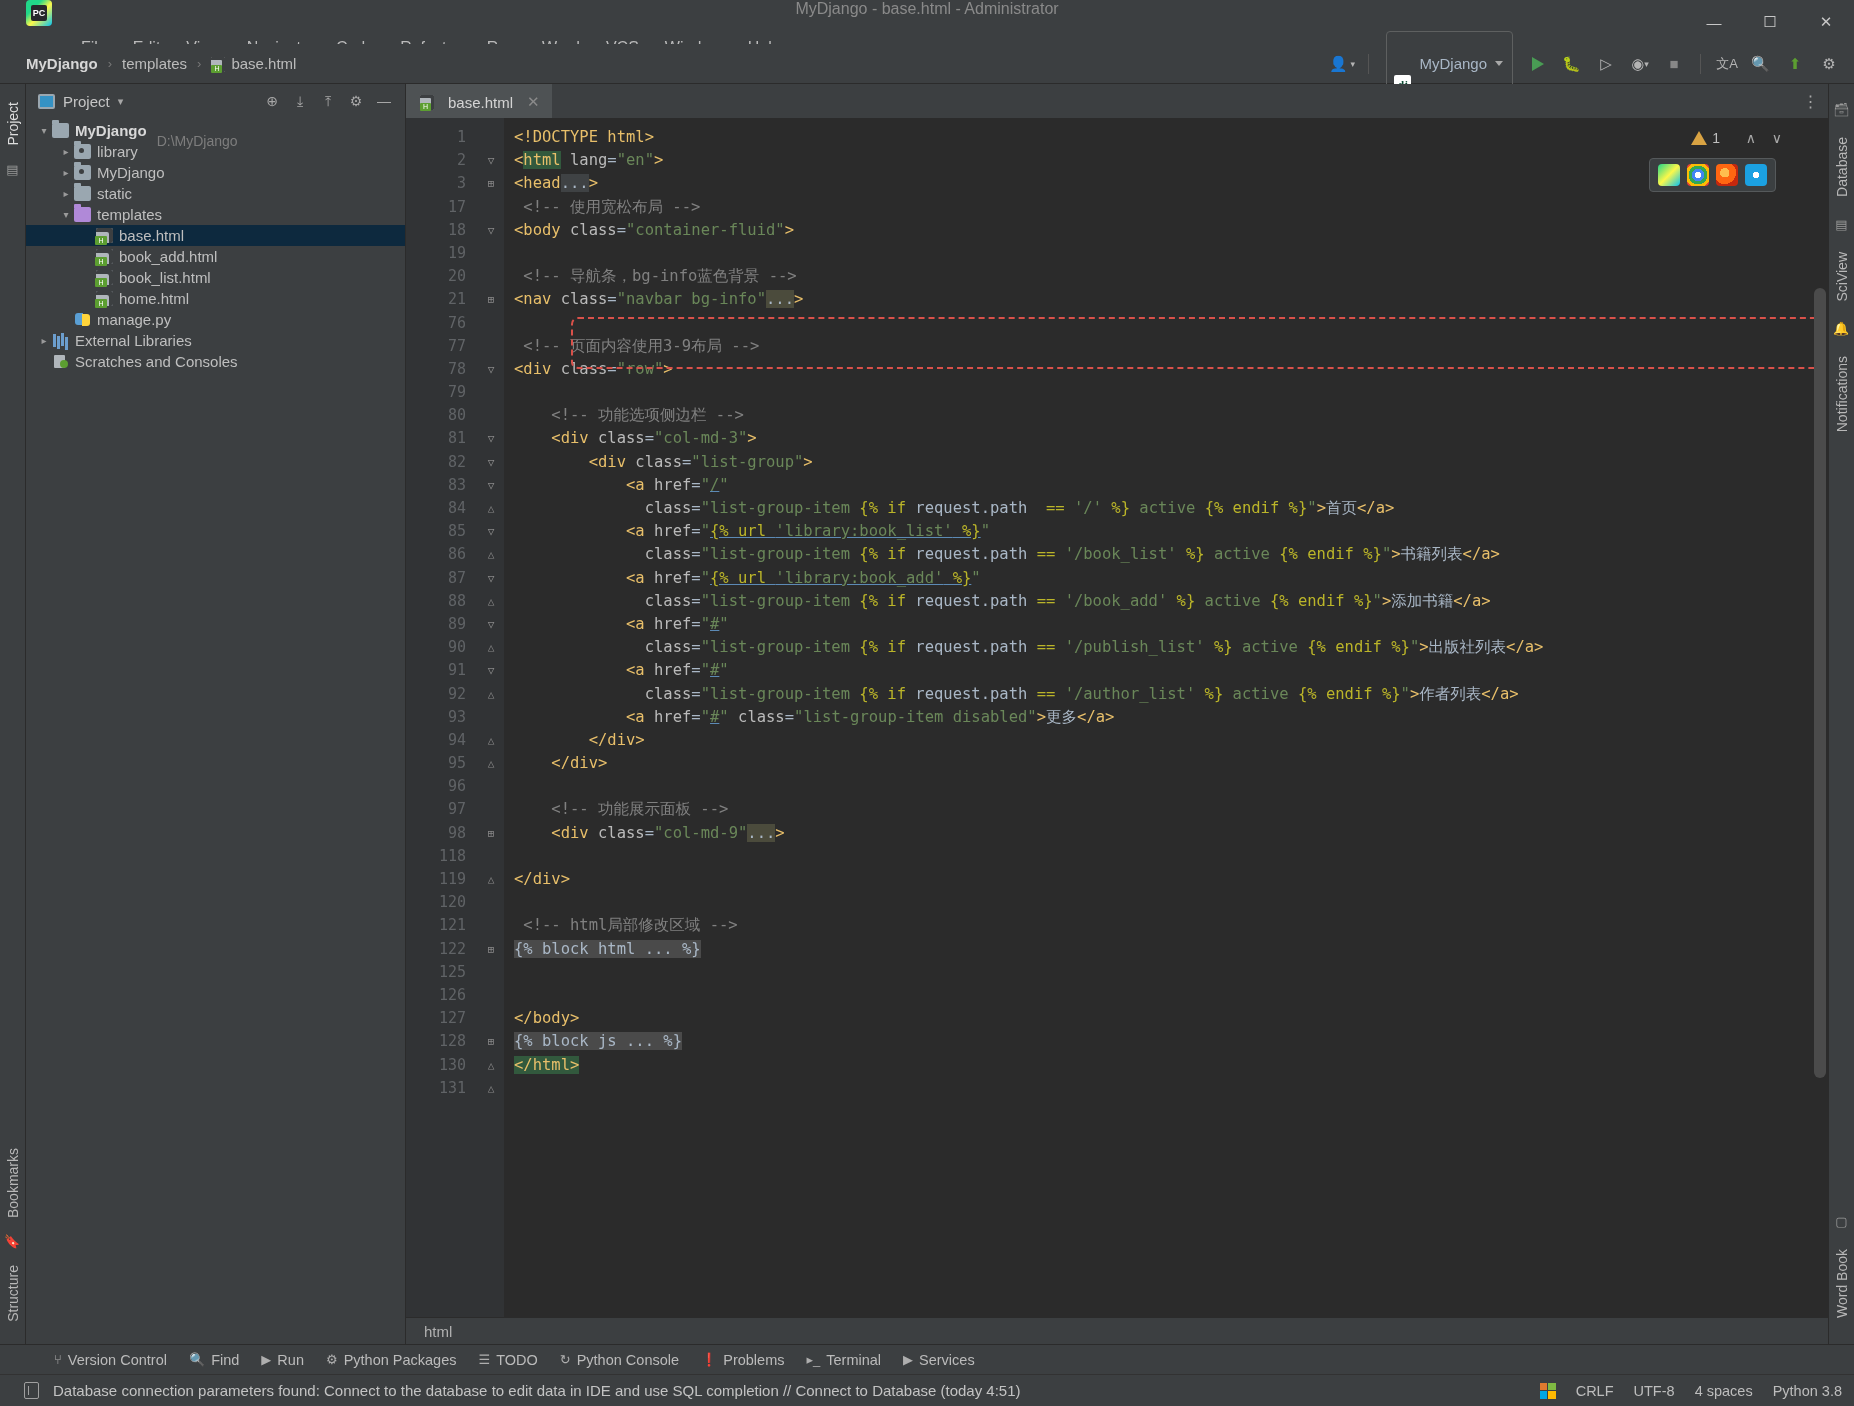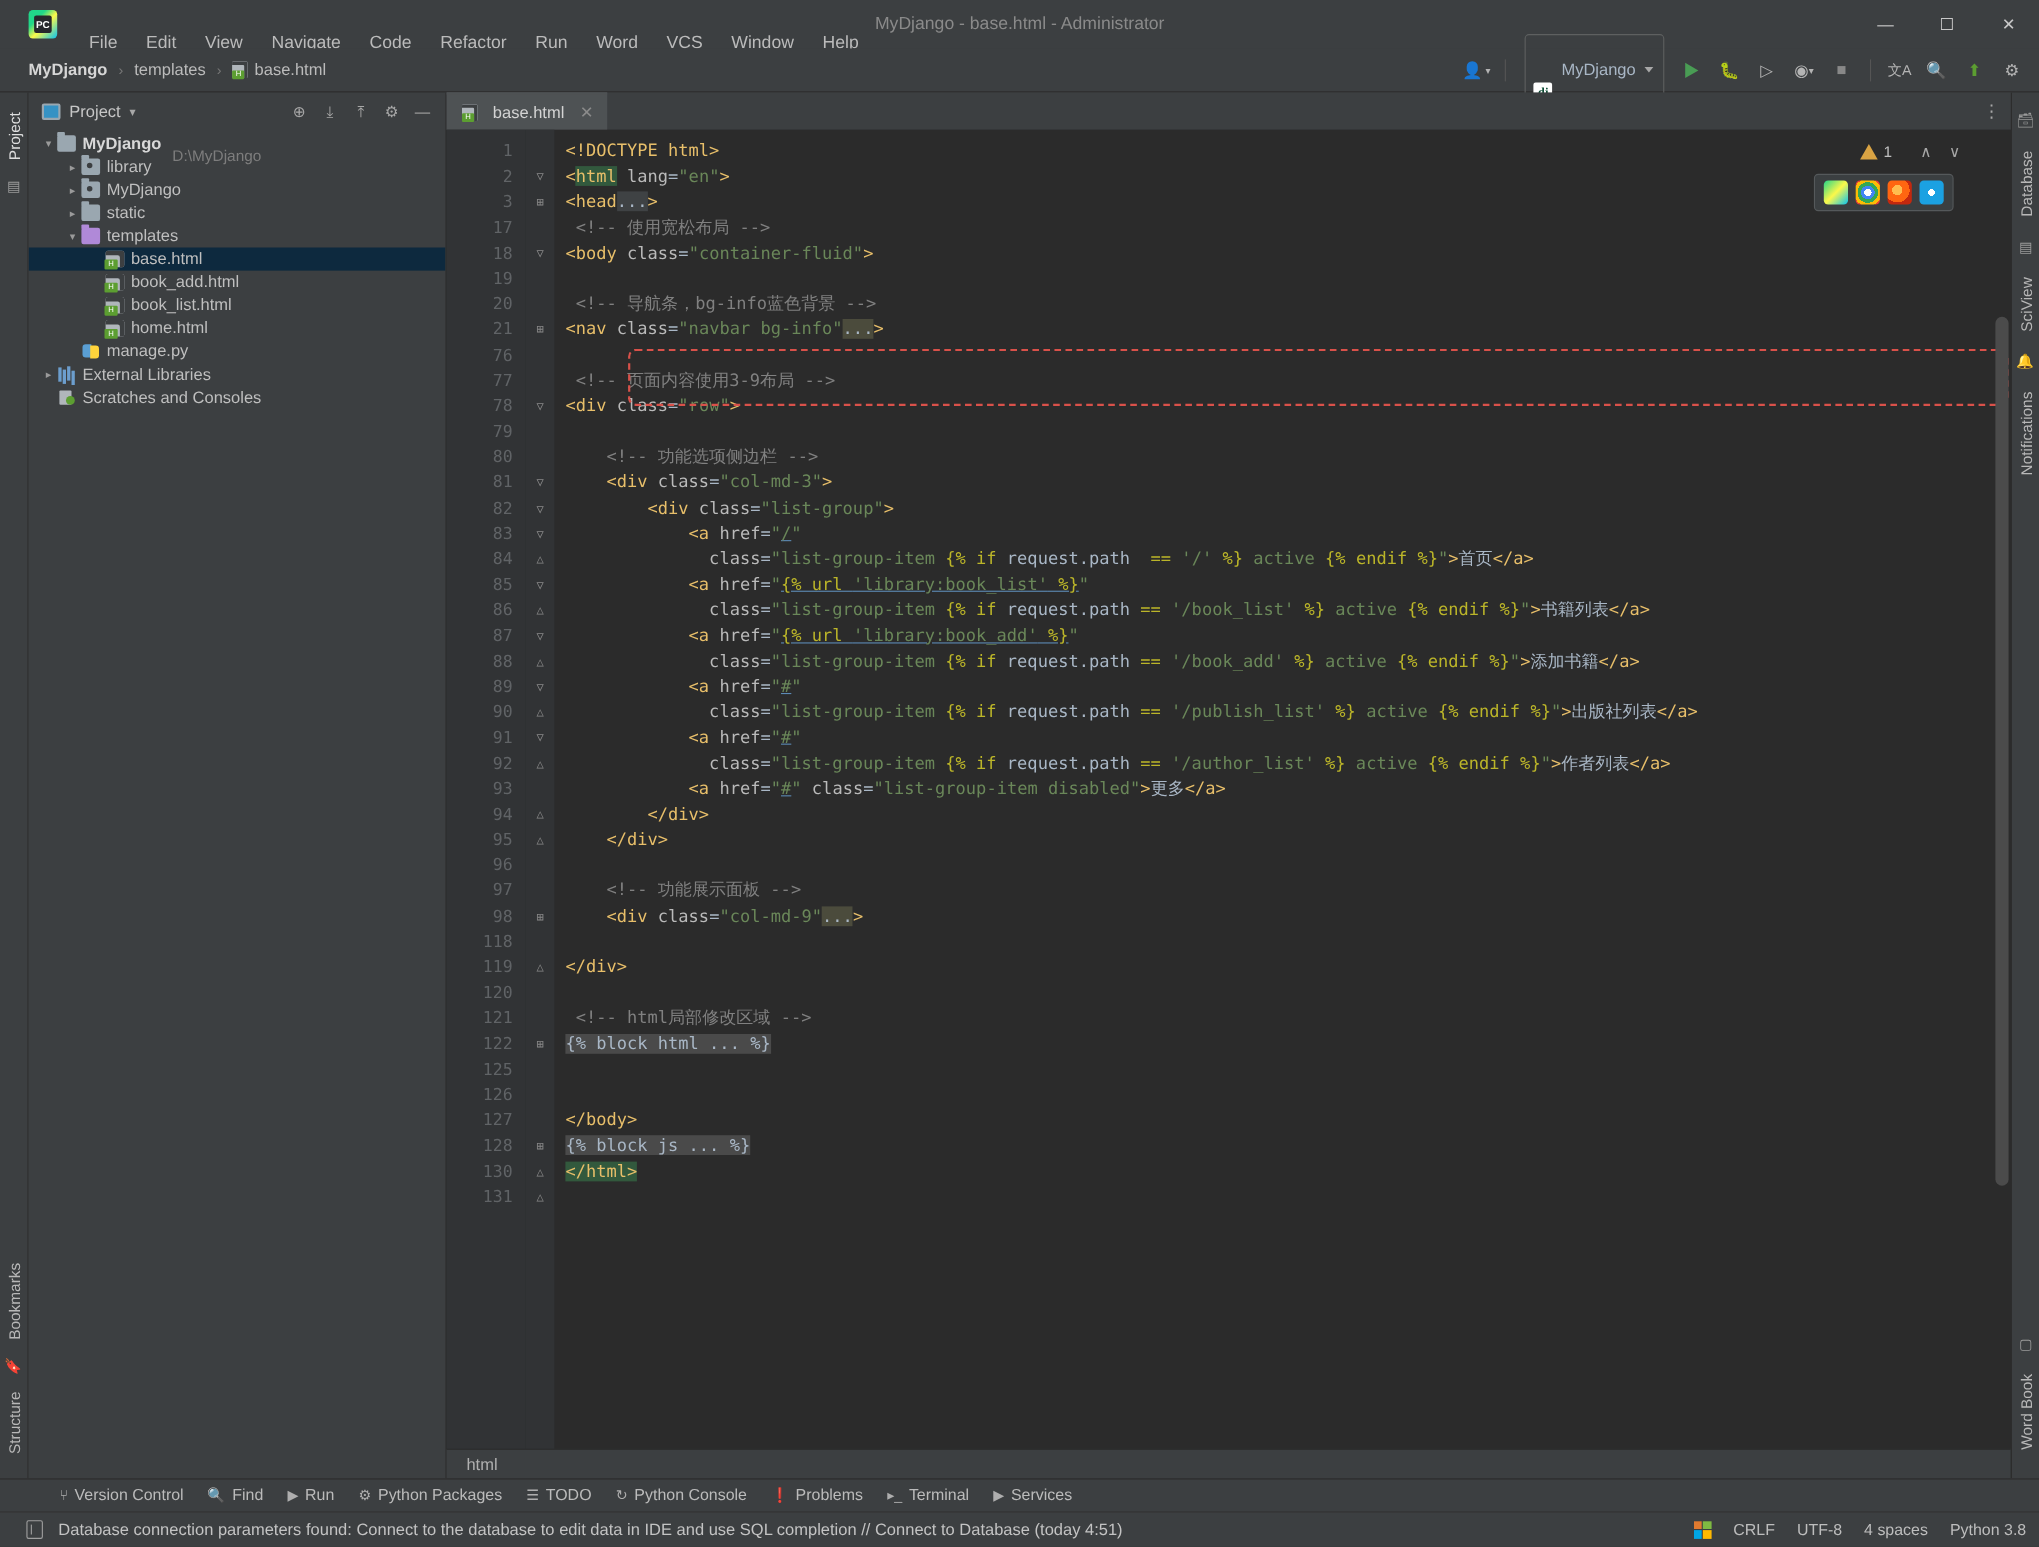--- a/index.html
+++ b/index.html
@@ -14,21 +14,21 @@
     position: relative;
     width: 1854px; height: 1406px;
     background: #3c3f41;
     display: flex; flex-direction: column;
   }
 
   
   .titlebar {
     height: 44px; flex: 0 0 44px;
     background: #3c3f41;
-    display: flex; align-items: center;
+    display: flex; align-items: flex-start;
     padding-left: 26px;
     position: relative;
   }
   .pc-logo {
     width: 26px; height: 26px; margin-right: 16px;
     border-radius: 4px;
     background: linear-gradient(135deg,#21d789 0%,#21d789 30%,#fcf84a 55%,#07c3f2 100%);
     position: relative; flex: 0 0 26px;
   }
   .pc-logo:after {

